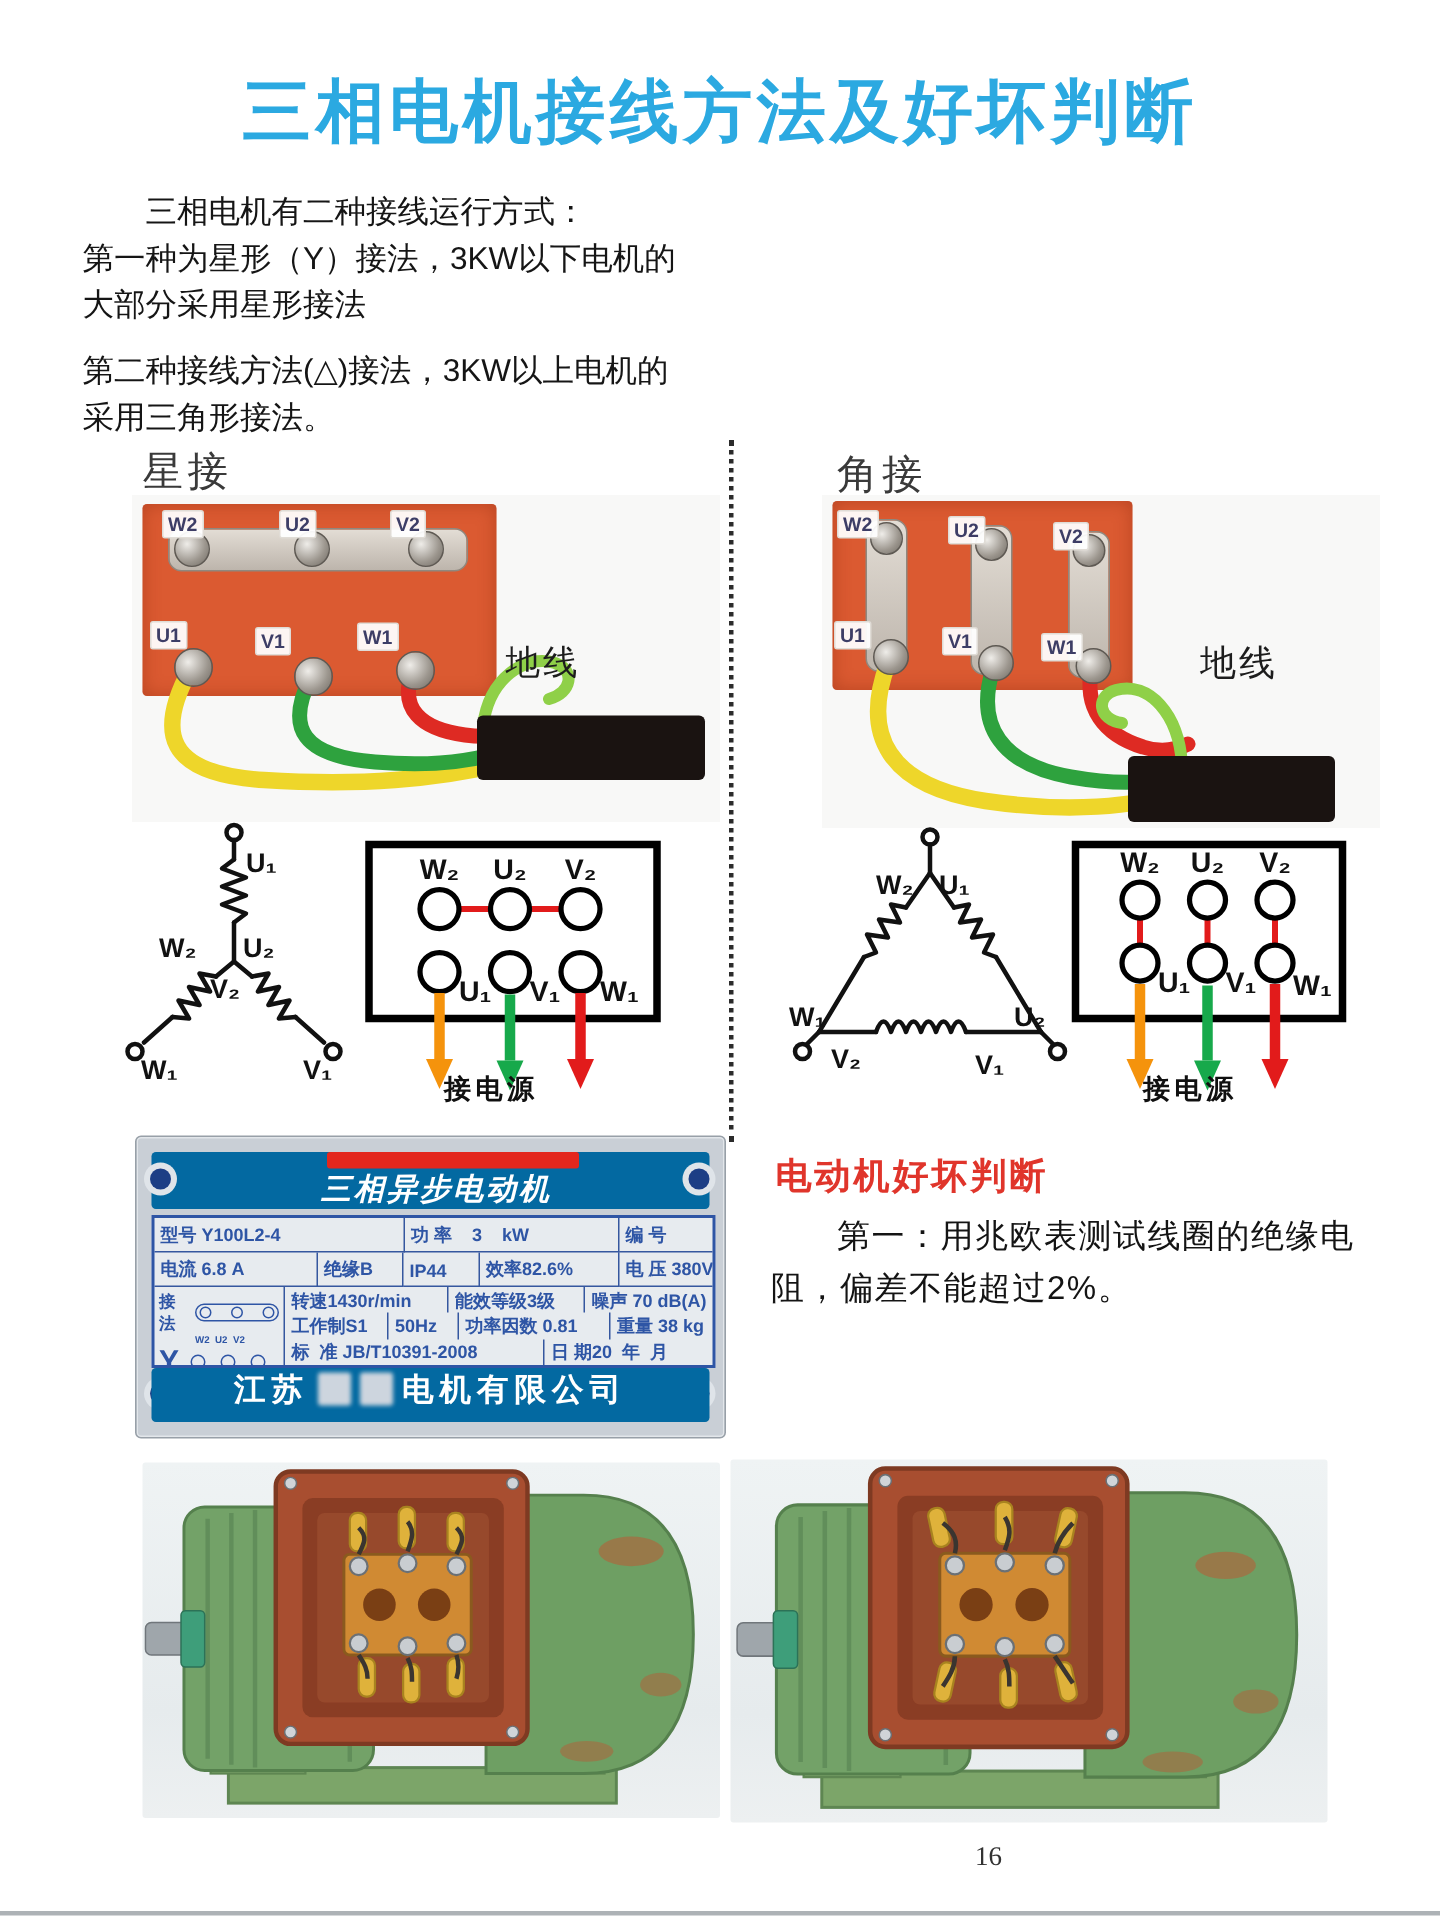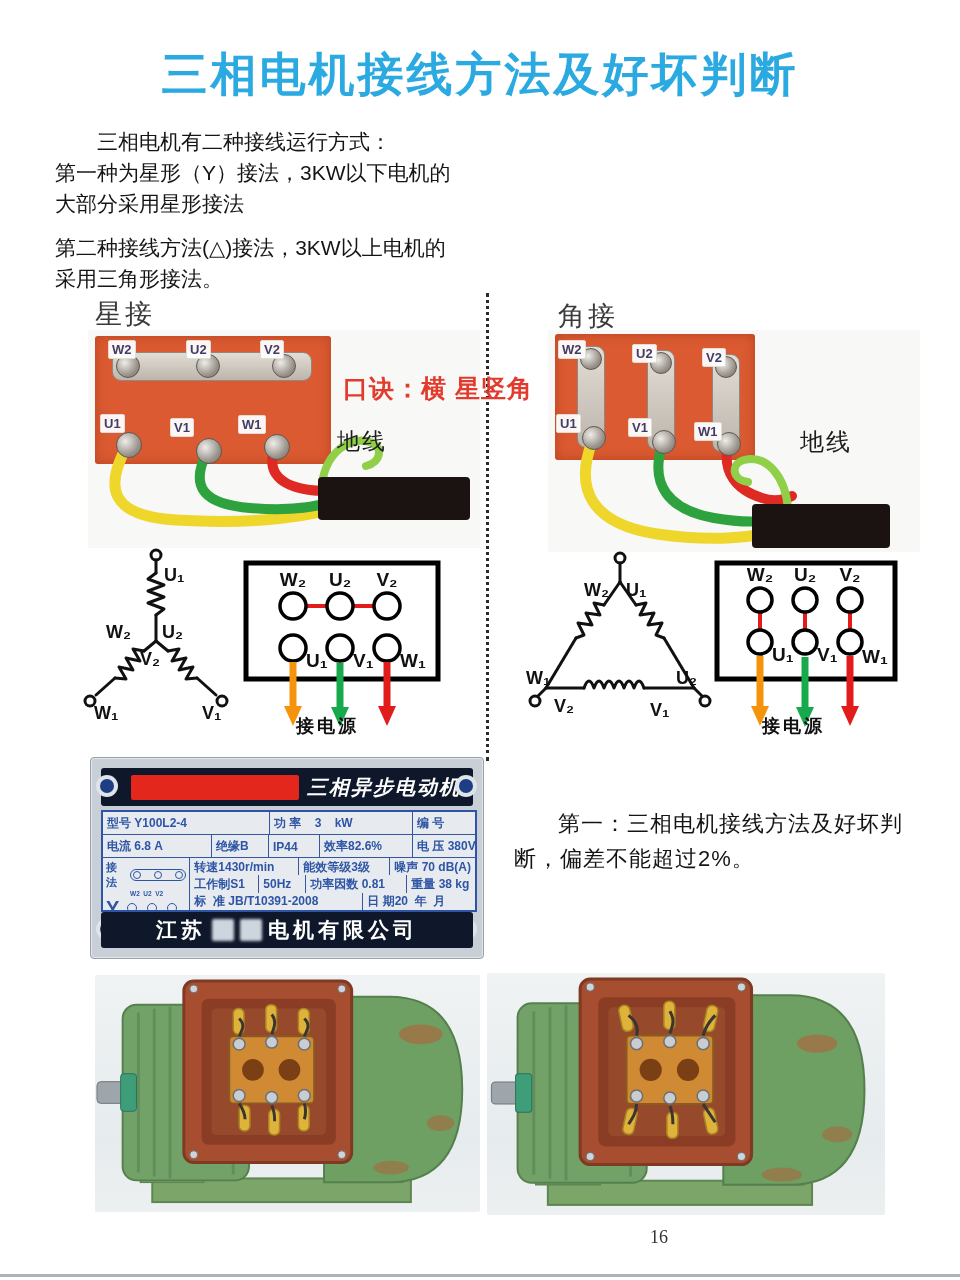--- a/index.html
+++ b/index.html
@@ -33,21 +33,21 @@
   
   .divider{border-left:3px dotted #2b2b2b;width:0;}
 
   .mnemonic{font-size:25px;font-weight:bold;color:#E23B2E;letter-spacing:1px;z-index:5;}
 
   .power-label{font-size:18px;font-weight:800;color:#101010;letter-spacing:3px;}
 
   
   .plate{background:#C9CFD6;border:1px solid #98A0A8;border-radius:4px;
          box-shadow:0 0 0 1px #e2e6ea inset;}
-  .plate-band{background:#0f172a;border-radius:3px;display:flex;align-items:center;}
+  .plate-band{background:#0369a1;border-radius:3px;display:flex;align-items:center;flex-direction:column;}
   .plate-title{color:#fff;font-style:italic;font-weight:bold;font-size:20px;letter-spacing:2px;white-space:pre;}
   .plate-redbox{background:#E3271D;border-radius:2px;}
   .plate-screw{border-radius:50%;background:#1D3E85;box-shadow:0 0 0 4px #dfe4e9;}
   .pbody{background:#E7EBEF;border:2px solid #2E55A5;display:flex;flex-direction:column;}
   .prow{display:flex;flex:1;min-height:0;}
   .pcell{border-right:1.5px solid #35579F;border-bottom:1.5px solid #35579F;color:#2E55A5;
          font-size:12px;font-weight:bold;padding:1px 4px 0 4px;white-space:pre;overflow:hidden;
          display:flex;align-items:center;}
   .pcell.last{border-right:none;}
   .prow.lastrow .pcell{border-bottom:none;}
@@ -120,21 +120,20 @@
   <div class="abs screw" style="left:116px;top:432px;width:24px;height:24px;"></div>
   <div class="abs screw" style="left:196px;top:438px;width:24px;height:24px;"></div>
   <div class="abs screw" style="left:264px;top:434px;width:24px;height:24px;"></div>
   <div class="abs chip" style="left:100px;top:414px;">U1</div>
   <div class="abs chip" style="left:170px;top:418px;">V1</div>
   <div class="abs chip" style="left:238px;top:415px;">W1</div>
 
   <div class="abs cable" style="left:318px;top:477px;width:152px;height:43px;"></div>
   <div class="abs ground-label" style="left:337px;top:426px;z-index:6;">地线</div>
 
-  <div class="abs mnemonic" style="left:343px;top:372px;">口诀：横 星竖角</div>
 
   <div class="abs photo-bg" style="left:548px;top:330px;width:372px;height:222px;"></div>
   <div class="abs sec-label" style="left:558px;top:298px;">角接</div>
 
   <div class="abs tblock" style="left:555px;top:334px;width:200px;height:126px;"></div>
   <div class="abs busbar" style="left:577px;top:346px;width:26px;height:100px;"></div>
   <div class="abs busbar" style="left:647px;top:350px;width:26px;height:98px;"></div>
   <div class="abs busbar" style="left:712px;top:354px;width:26px;height:96px;"></div>
   <div class="abs screw" style="left:580px;top:348px;width:20px;height:20px;"></div>
   <div class="abs screw" style="left:650px;top:352px;width:20px;height:20px;"></div>
@@ -351,22 +350,23 @@
     <div class="abs plate-band" style="left:10px;top:154px;width:372px;height:36px;">
       <div class="plate-company">
         <span>江苏</span>
         <span class="censor"></span>
         <span class="censor"></span>
         <span>电机有限公司</span>
       </div>
     </div>
   </div>
 
+  <div class="abs judge-title" style="left:517px;top:768px;">电动机好坏判断</div>
   <div class="abs judge-body" style="left:514px;top:806px;">
-    <p>第一：三相电机接线方法及好坏判断，偏差不能超过2%。</p>
+    <p>第一：用兆欧表测试线圈的绝缘电阻，偏差不能超过2%。</p>
   </div>
 
   <div class="abs mphoto" style="left:95px;top:975px;width:385px;height:237px;">
     <svg width="385" height="237" viewBox="0 0 390 240">
       <rect x="58" y="206" width="262" height="24" fill="#7CA569" stroke="#5E8652" stroke-width="2"></rect>
       <rect x="46" y="194" width="64" height="16" fill="#86AC72" stroke="#5E8652" stroke-width="1.5"></rect>
       <rect x="248" y="194" width="64" height="16" fill="#86AC72" stroke="#5E8652" stroke-width="1.5"></rect>
       <path d="M232 22 h66 q74 0 74 94 q0 94 -74 94 h-66 z" fill="#6E9F63" stroke="#55804D" stroke-width="2"></path>
       <ellipse cx="330" cy="60" rx="22" ry="10" fill="#A9693F" opacity="0.7"></ellipse>
       <ellipse cx="350" cy="150" rx="14" ry="8" fill="#A9693F" opacity="0.6"></ellipse>

